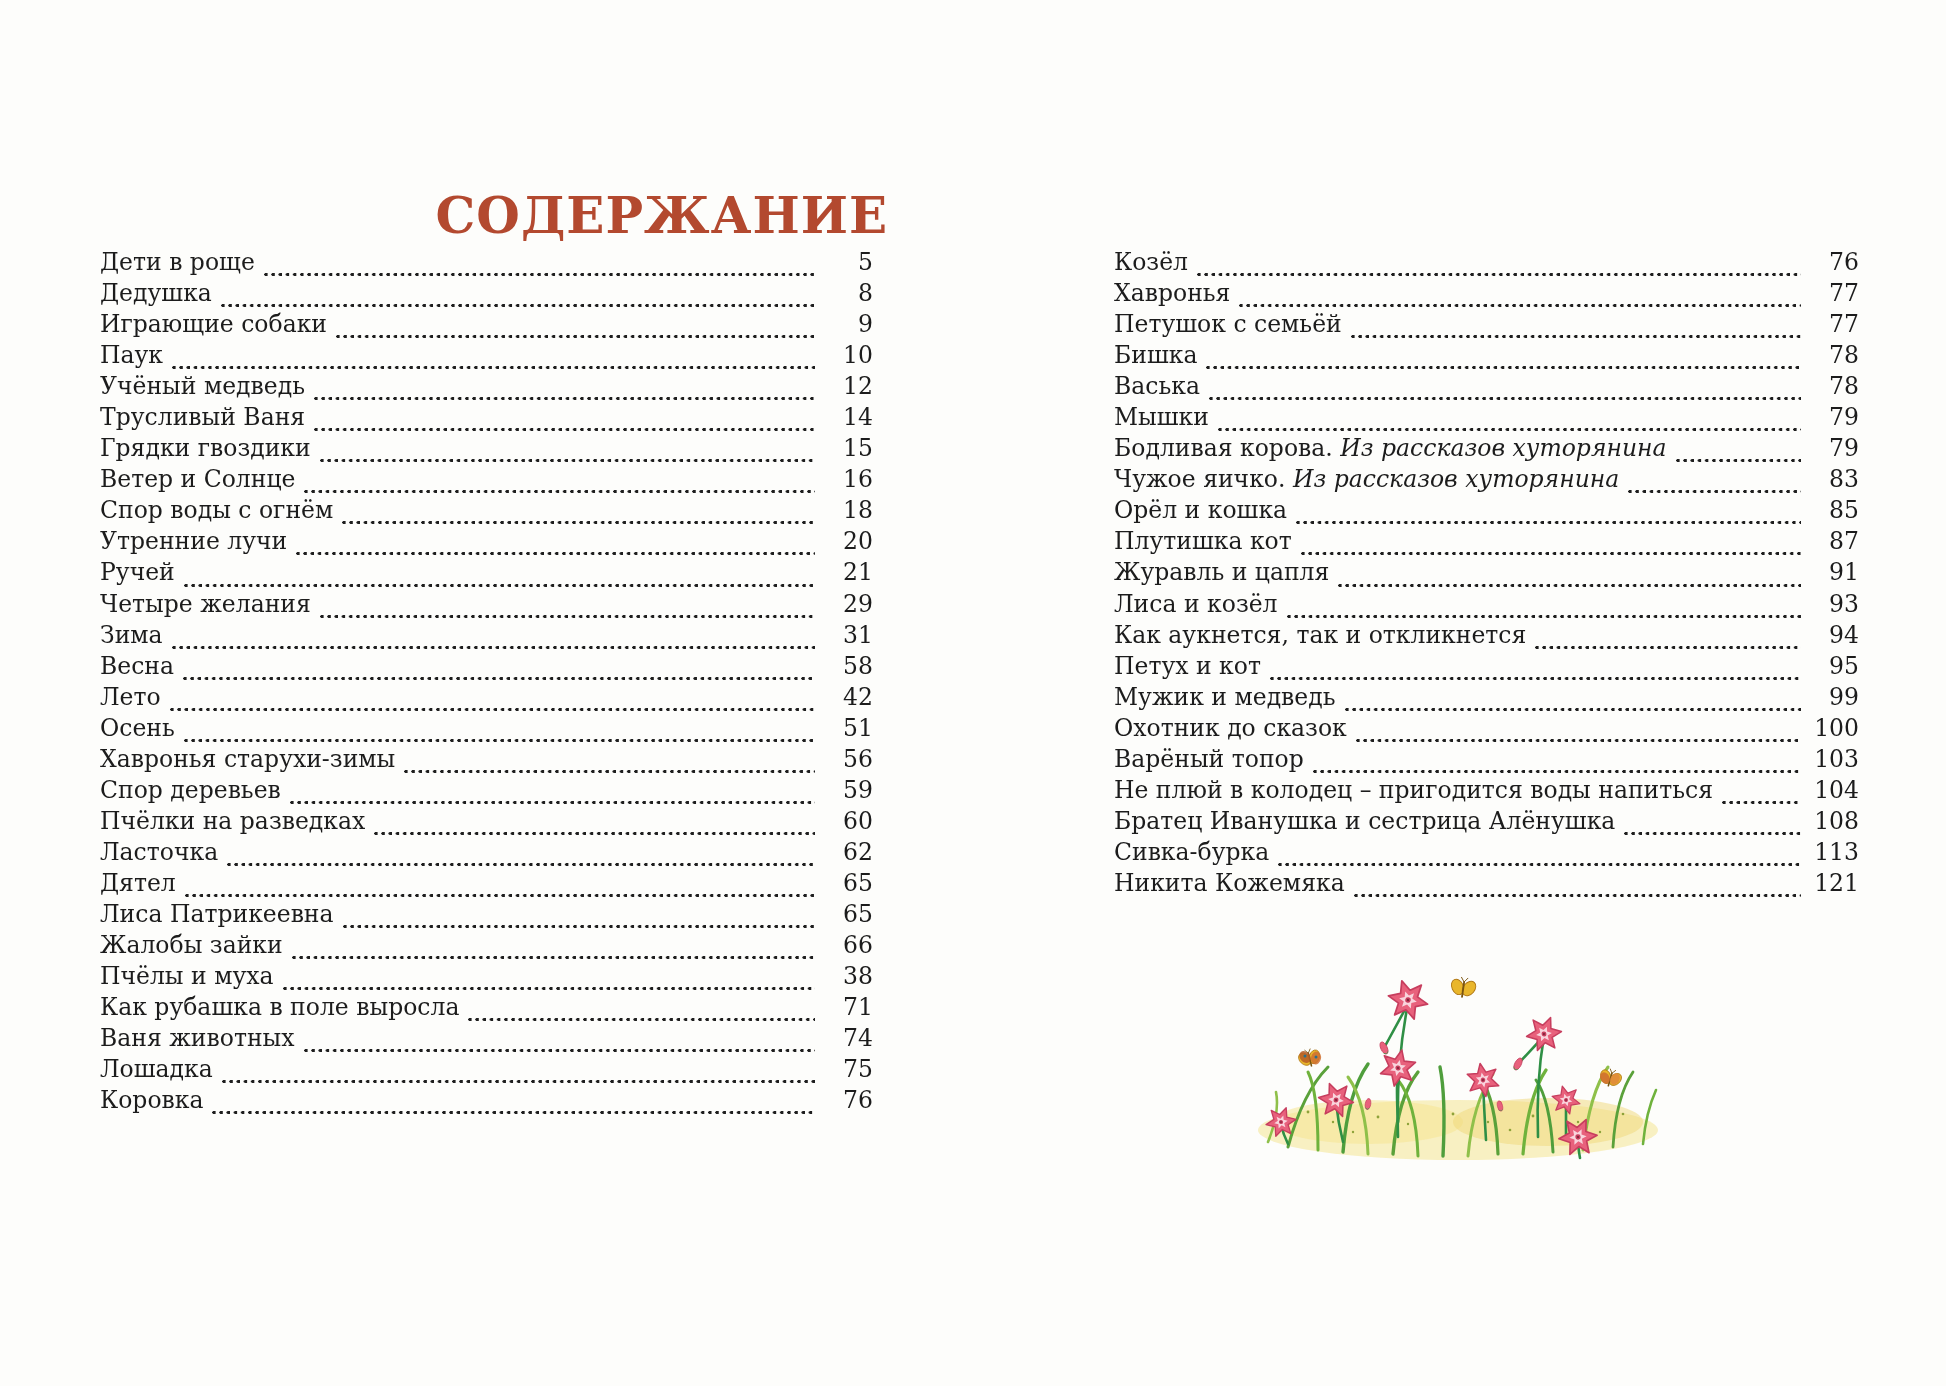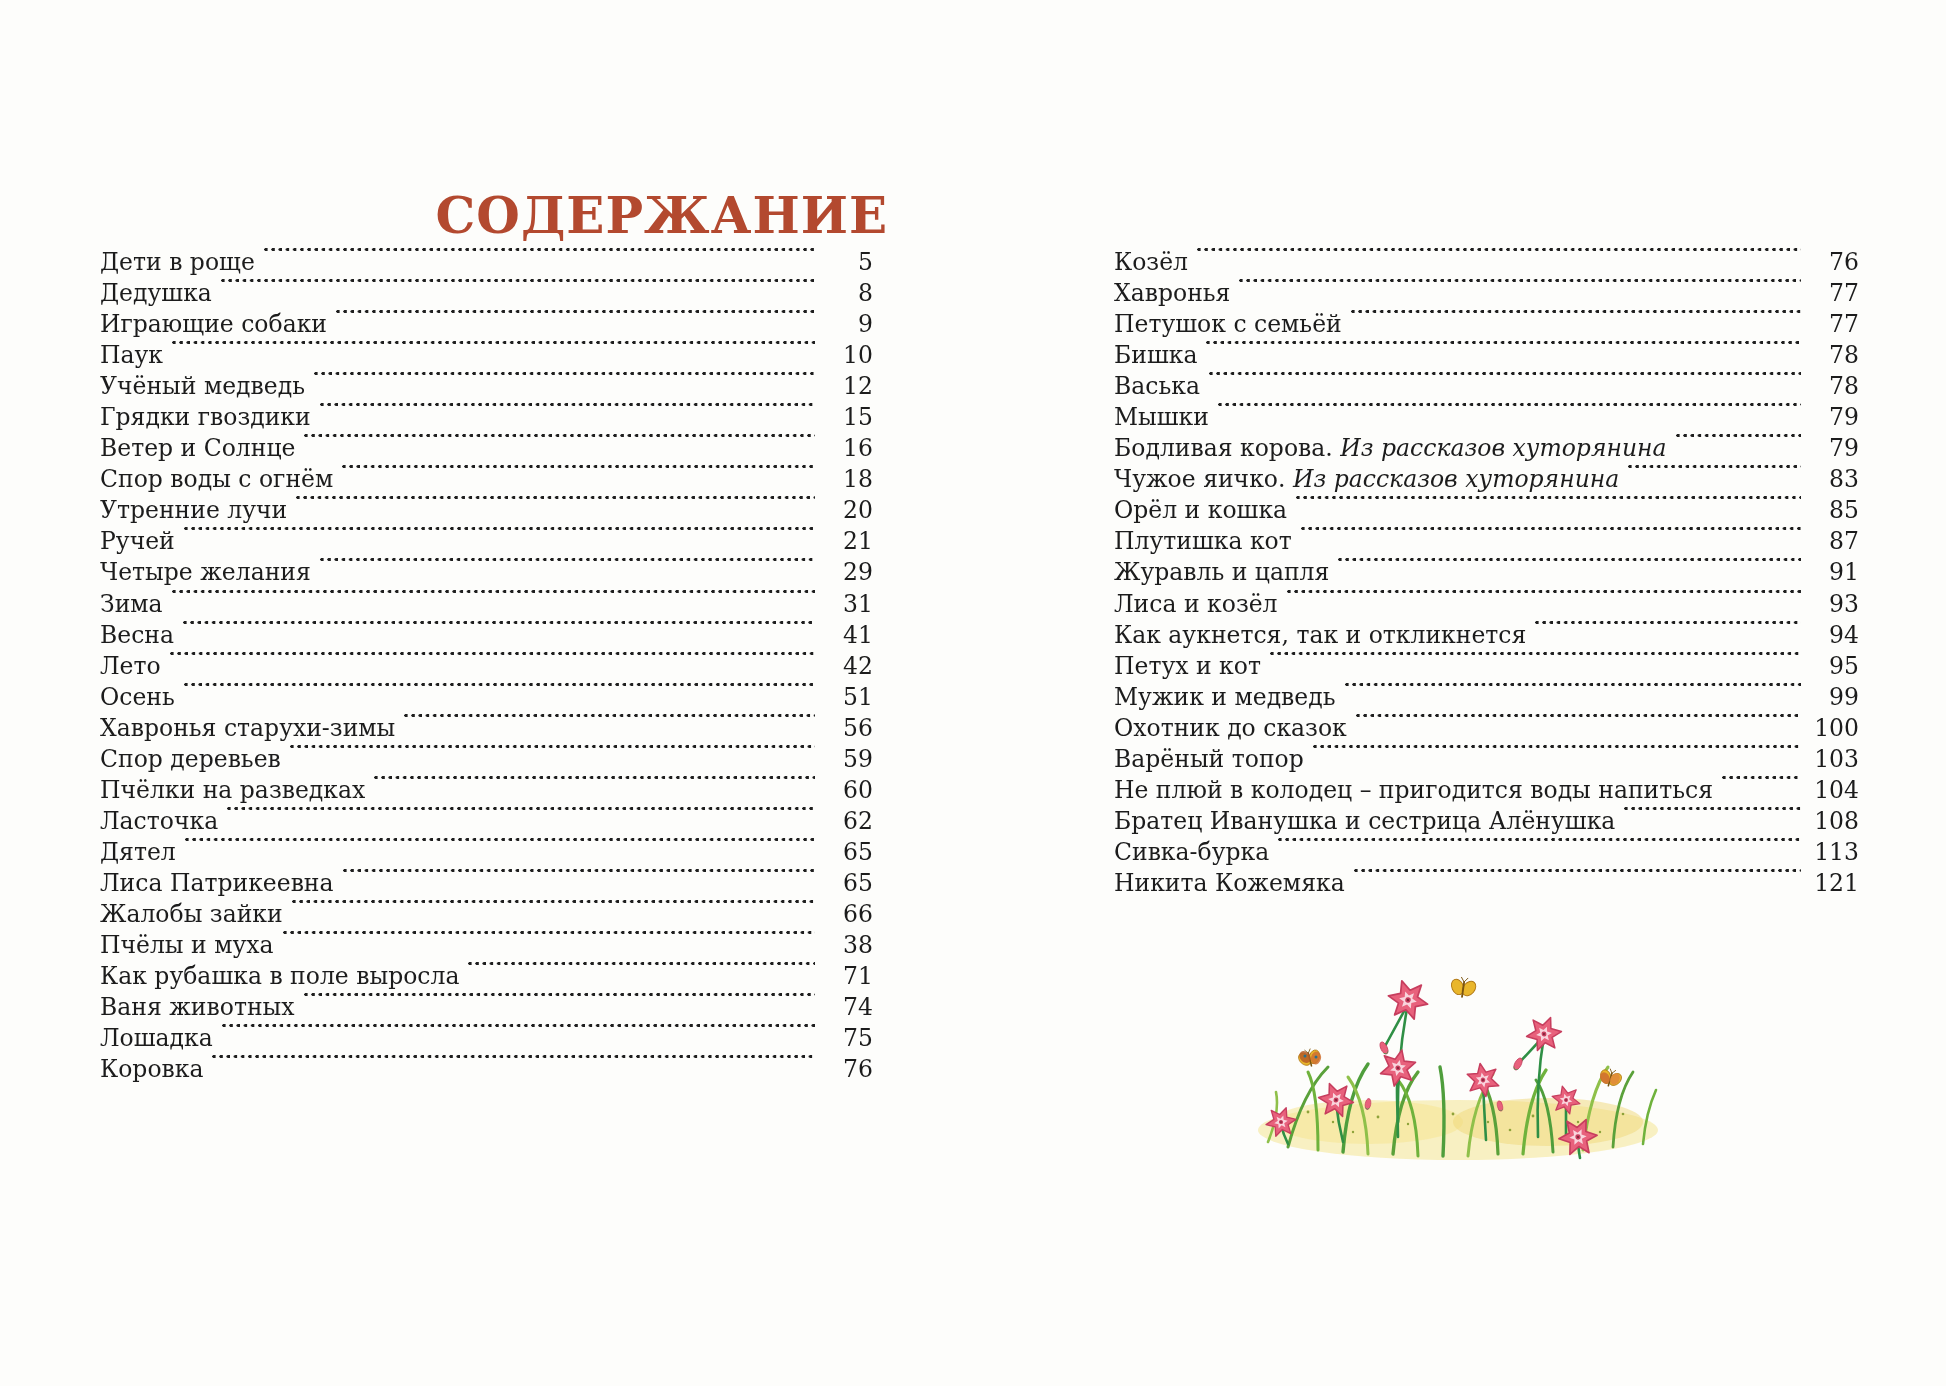--- a/index.html
+++ b/index.html
@@ -24,21 +24,21 @@
   }
   .toc-col{
     position:absolute;
     top:247px;
     font-size:23.5px;
   }
   .toc-col.left{left:100px;width:773px;}
   .toc-col.right{left:1078px;width:745px;margin-left:36px;}
   .row{
     display:flex;
-    align-items:flex-start;
+    align-items:flex-end;
     height:31.05px;
     line-height:31.05px;
     white-space:nowrap;
   }
   .t i{}
   .dots{
     flex:1;
     height:5px;
     margin:0 6px 1px 9px;
     background-image:radial-gradient(circle at 2px 2.5px,#1e1e1e 1.55px,rgba(0,0,0,0) 1.95px);
@@ -80,20 +80,25 @@
         <span class="t">Паук</span>
         <span class="dots"></span>
         <span class="pg">10</span>
       </div>
       <div class="row">
         <span class="t">Учёный медведь</span>
         <span class="dots"></span>
         <span class="pg">12</span>
       </div>
       <div class="row">
+        <span class="t">Трусливый Ваня</span>
+        <span class="dots"></span>
+        <span class="pg">14</span>
+      </div>
+      <div class="row">
         <span class="t">Грядки гвоздики</span>
         <span class="dots"></span>
         <span class="pg">15</span>
       </div>
       <div class="row">
         <span class="t">Ветер и Солнце</span>
         <span class="dots"></span>
         <span class="pg">16</span>
       </div>
       <div class="row">
@@ -117,21 +122,21 @@
         <span class="pg">29</span>
       </div>
       <div class="row">
         <span class="t">Зима</span>
         <span class="dots"></span>
         <span class="pg">31</span>
       </div>
       <div class="row">
         <span class="t">Весна</span>
         <span class="dots"></span>
-        <span class="pg">41</span>
+        <span class="pg">58</span>
       </div>
       <div class="row">
         <span class="t">Лето</span>
         <span class="dots"></span>
         <span class="pg">42</span>
       </div>
       <div class="row">
         <span class="t">Осень</span>
         <span class="dots"></span>
         <span class="pg">51</span>

